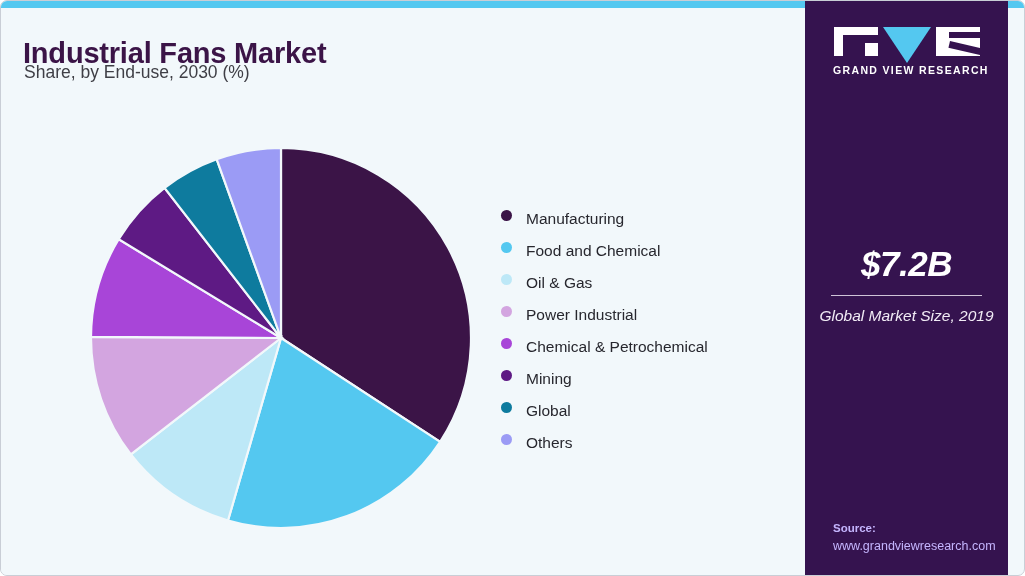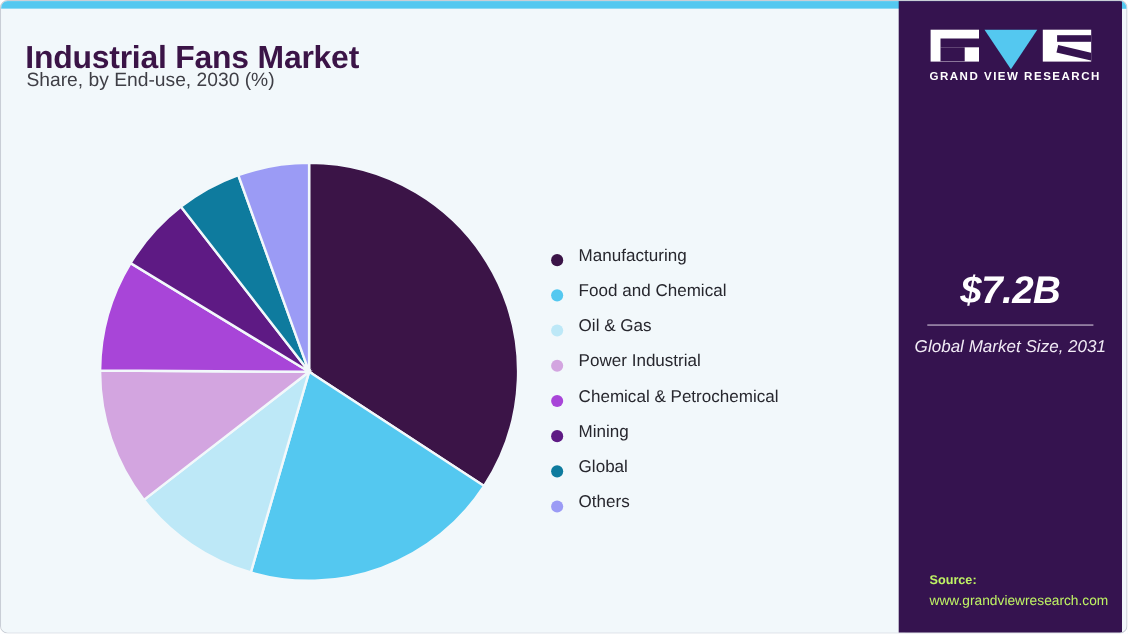--- a/index.html
+++ b/index.html
@@ -62,38 +62,38 @@
     height: 400px;
   }
   #legend {
     position: absolute;
     left: 500px;
     top: 202px;
     width: 300px;
   }
   .legend-row {
     display: flex;
-    align-items: flex-end;
+    align-items: flex-start;
     height: 32px;
   }
   .legend-dot {
     width: 11px;
     height: 11px;
     border-radius: 50%;
     flex: 0 0 auto;
     margin-right: 14px;
   }
   .legend-label {
     font-size: 15.5px;
     color: #27272e;
     white-space: nowrap;
   }
   #right-panel {
     position: absolute;
-    right: 4px;
+    right: 16px;
     top: 0;
     width: 203px;
     height: 576px;
     background: #35134f;
   }
   #logo {
     position: absolute;
     left: 28px;
     top: 26px;
     width: 148px;
@@ -187,21 +187,21 @@
   }
   #stat-label {
     color: #f1ebf5;
     font-size: 15.5px;
     line-height: 22px;
   }
   #source {
     position: absolute;
     left: 28px;
     bottom: 22px;
-    color: #bef264;
+    color: #c4b5fd;
     line-height: 18px;
   }
   #source-title {
     font-size: 11.5px;
     font-weight: bold;
   }
   #source-url {
     font-size: 12.5px;
   }
 </style>
@@ -276,21 +276,21 @@
         <span class="logo-block g"></span>
         <span class="logo-tri"></span>
         <span class="logo-block r"></span>
       </div>
       <div id="logo-text">GRAND VIEW RESEARCH</div>
     </div>
 
     <div id="stat">
       <div id="stat-value">$7.2B</div>
       <div id="stat-rule"></div>
-      <div id="stat-label">Global Market Size, 2031</div>
+      <div id="stat-label">Global Market Size, 2019</div>
     </div>
 
     <div id="source">
       <div id="source-title">Source:</div>
       <div id="source-url">www.grandviewresearch.com</div>
     </div>
 
   </div>
 
 </div>

